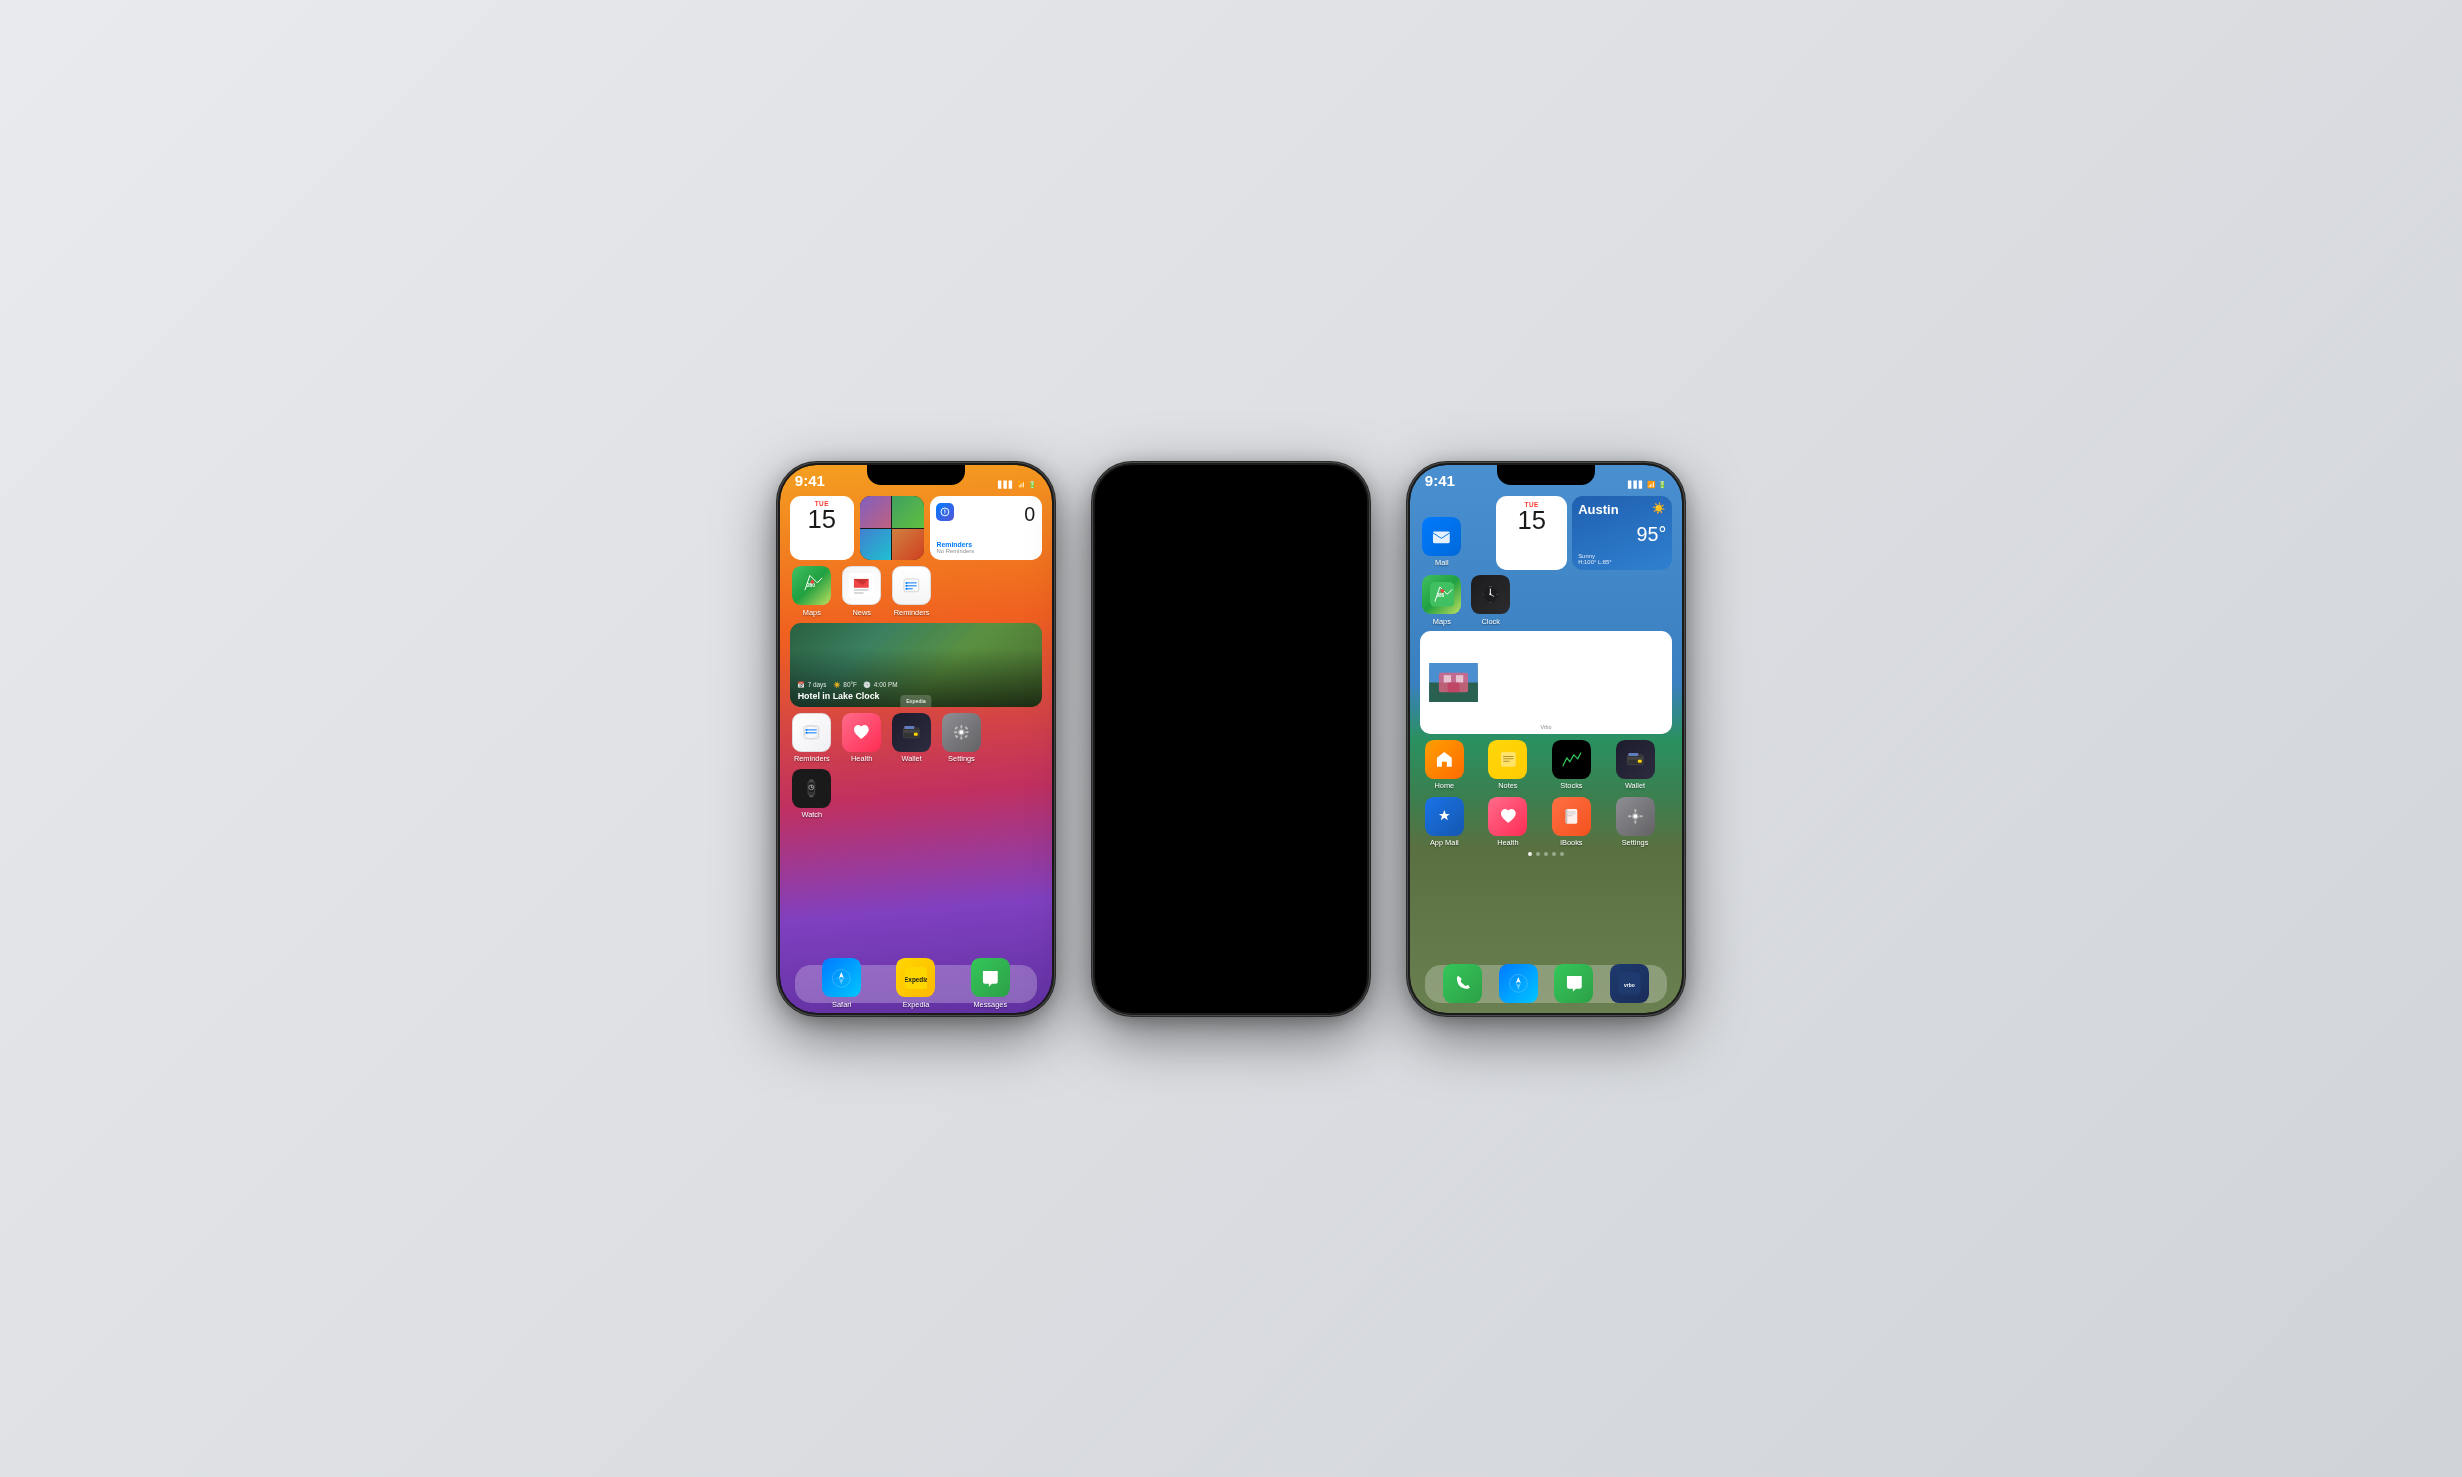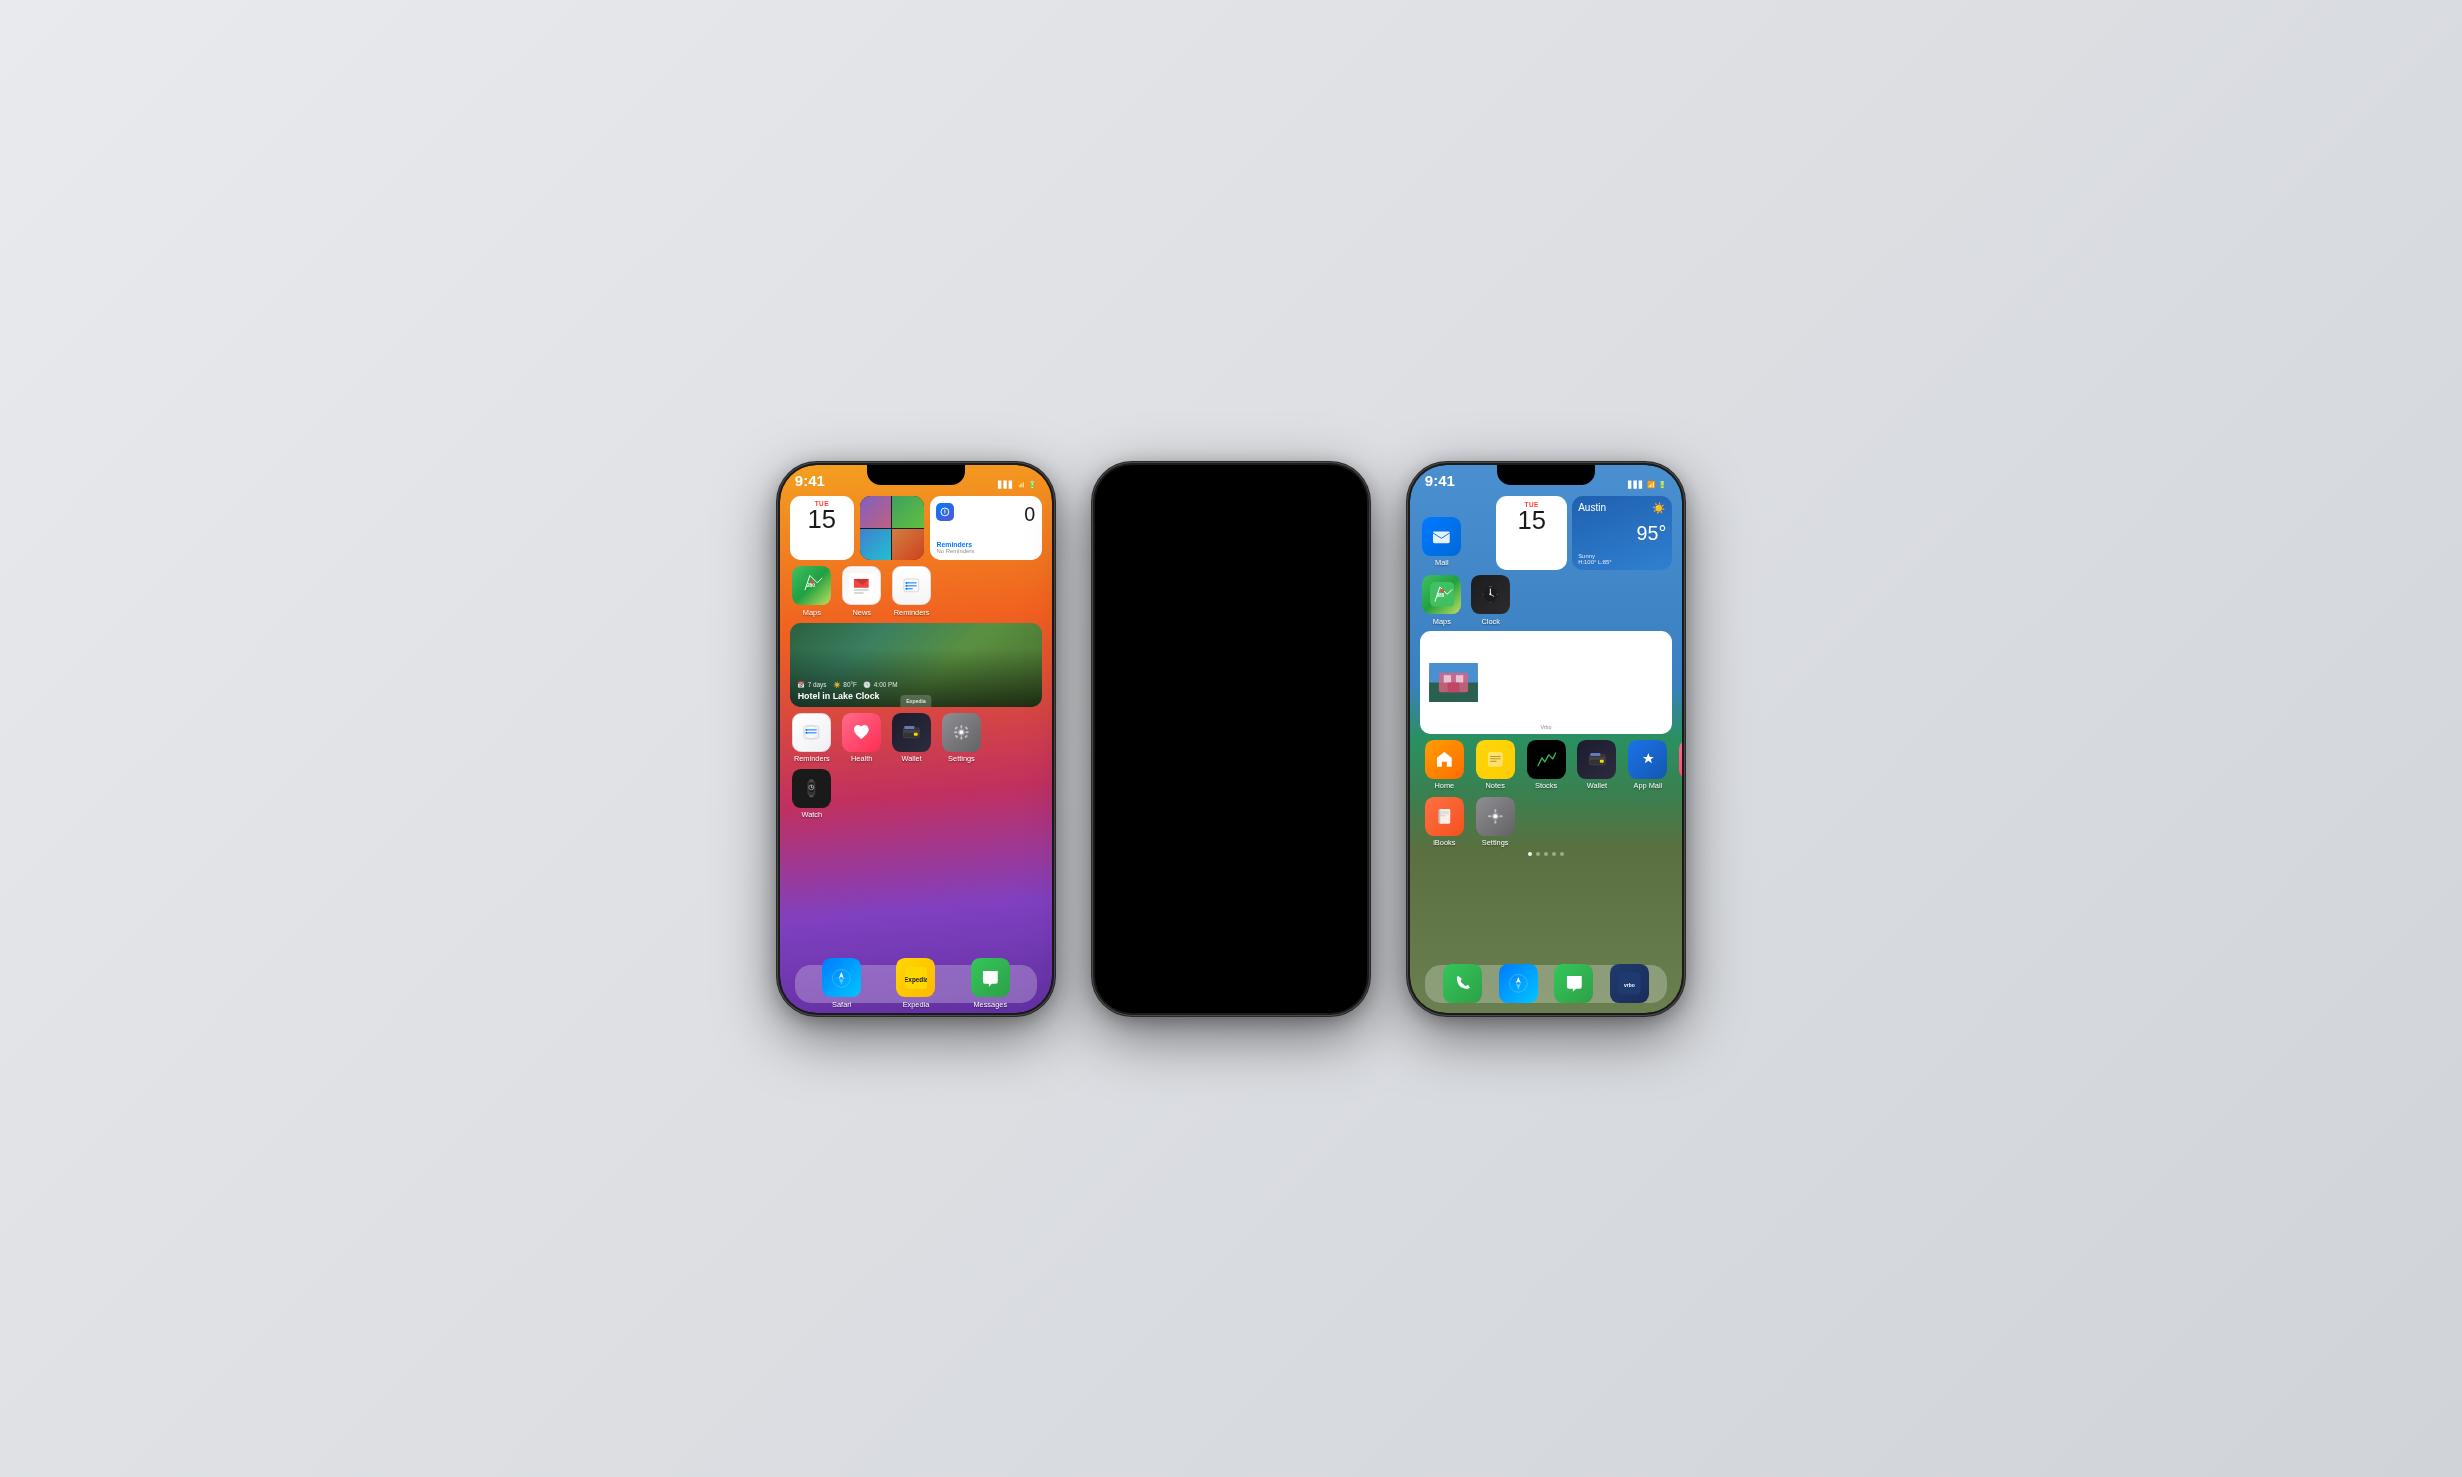--- a/index.html
+++ b/index.html
@@ -404,23 +404,23 @@
       height: 74px;
       background: linear-gradient(160deg, #2060b0 0%, #3080d0 100%);
       border-radius: 10.8px;
       padding: 5.9px;
       display: flex;
       flex-direction: column;
       justify-content: space-between;
     }
 
     .weather-city {
-      font-size: 10px;
+      font-size: 13px;
       color: #fff;
-      font-weight: 400;
+      font-weight: 700;
     }
 
     .weather-temp {
       font-size: 19.7px;
       font-weight: 200;
       color: #fff;
       text-align: right;
     }
 
     .weather-desc {
@@ -480,21 +480,21 @@
       position: absolute;
       bottom: 3.9px;
       left: 50%;
       transform: translateX(-50%);
       font-size: 5.4px;
       color: #8e8e93;
     }
 
     .p3-app-grid {
       display: grid;
-      grid-template-columns: repeat(6, 1fr);
+      grid-template-columns: repeat(4, 1fr);
       gap: 6.9px;
       margin-top: 5.9px;
       padding: 0 2.5px;
     }
     .ic-maps { background: linear-gradient(135deg, #40c060 0%, #20a040 50%, #c0e060 100%); }
     .ic-news { background: linear-gradient(135deg, #f5f5f5 0%, #fff 100%); border: 0.5px solid #e0e0e0; }
     .ic-settings { background: linear-gradient(135deg, #8e8e93 0%, #636366 100%); }
     .ic-health { background: linear-gradient(135deg, #ff6b8a 0%, #ff2d55 100%); }
     .ic-wallet { background: linear-gradient(135deg, #1c1c2e 0%, #2c2c3e 100%); }
     .ic-safari { background: linear-gradient(135deg, #007aff 0%, #00c6ff 100%); }

